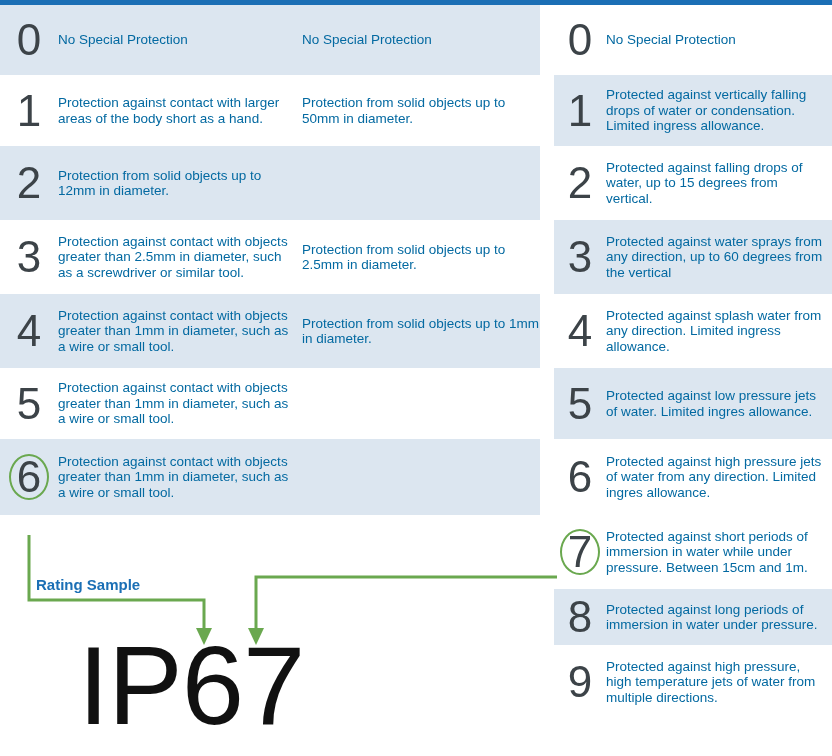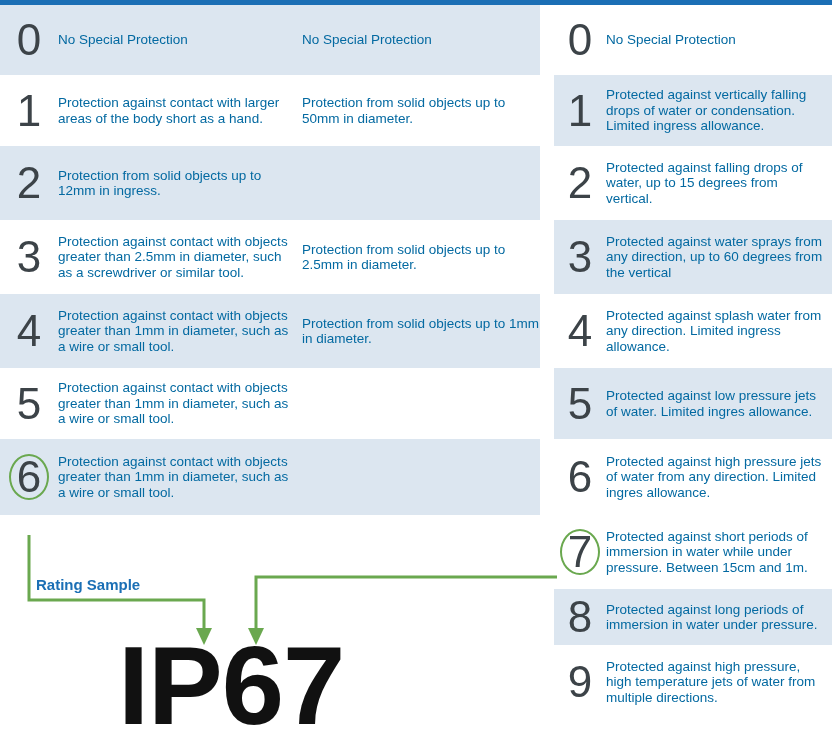--- a/index.html
+++ b/index.html
@@ -128,26 +128,25 @@
     color: #1b6fb5;
     font-size: 15px;
     font-weight: bold;
     font-family: "Liberation Sans", sans-serif;
   }
   .ip-text {
     position: absolute;
     left: 78px;
     top: 630px;
     font-size: 112px;
-    font-weight: bold;
+    font-weight: normal;
     color: #111111;
     font-family: "Liberation Sans", sans-serif;
     letter-spacing: -1px;
     line-height: 1;
-    margin-left: 40px;
   }
 </style>
 </head>
 <body>
 
 <div class="top-bar">
   <div class="seg-left"></div>
   <div class="seg-right"></div>
 </div>
 
@@ -160,21 +159,21 @@
   </div>
 
   <div class="row plain h-row1">
     <div class="digit">1</div>
     <div class="desc col-a">Protection against contact with larger areas of the body short as a hand.</div>
     <div class="desc col-b">Protection from solid objects up to 50mm in diameter.</div>
   </div>
 
   <div class="row shaded h-row2">
     <div class="digit">2</div>
-    <div class="desc col-b">Protection from solid objects up to 12mm in ingress.</div>
+    <div class="desc col-b">Protection from solid objects up to 12mm in diameter.</div>
   </div>
 
   <div class="row plain h-row3">
     <div class="digit">3</div>
     <div class="desc col-a">Protection against contact with objects greater than 2.5mm in diameter, such as a screwdriver or similar tool.</div>
     <div class="desc col-b">Protection from solid objects up to 2.5mm in diameter.</div>
   </div>
 
   <div class="row shaded h-row4">
     <div class="digit">4</div>

